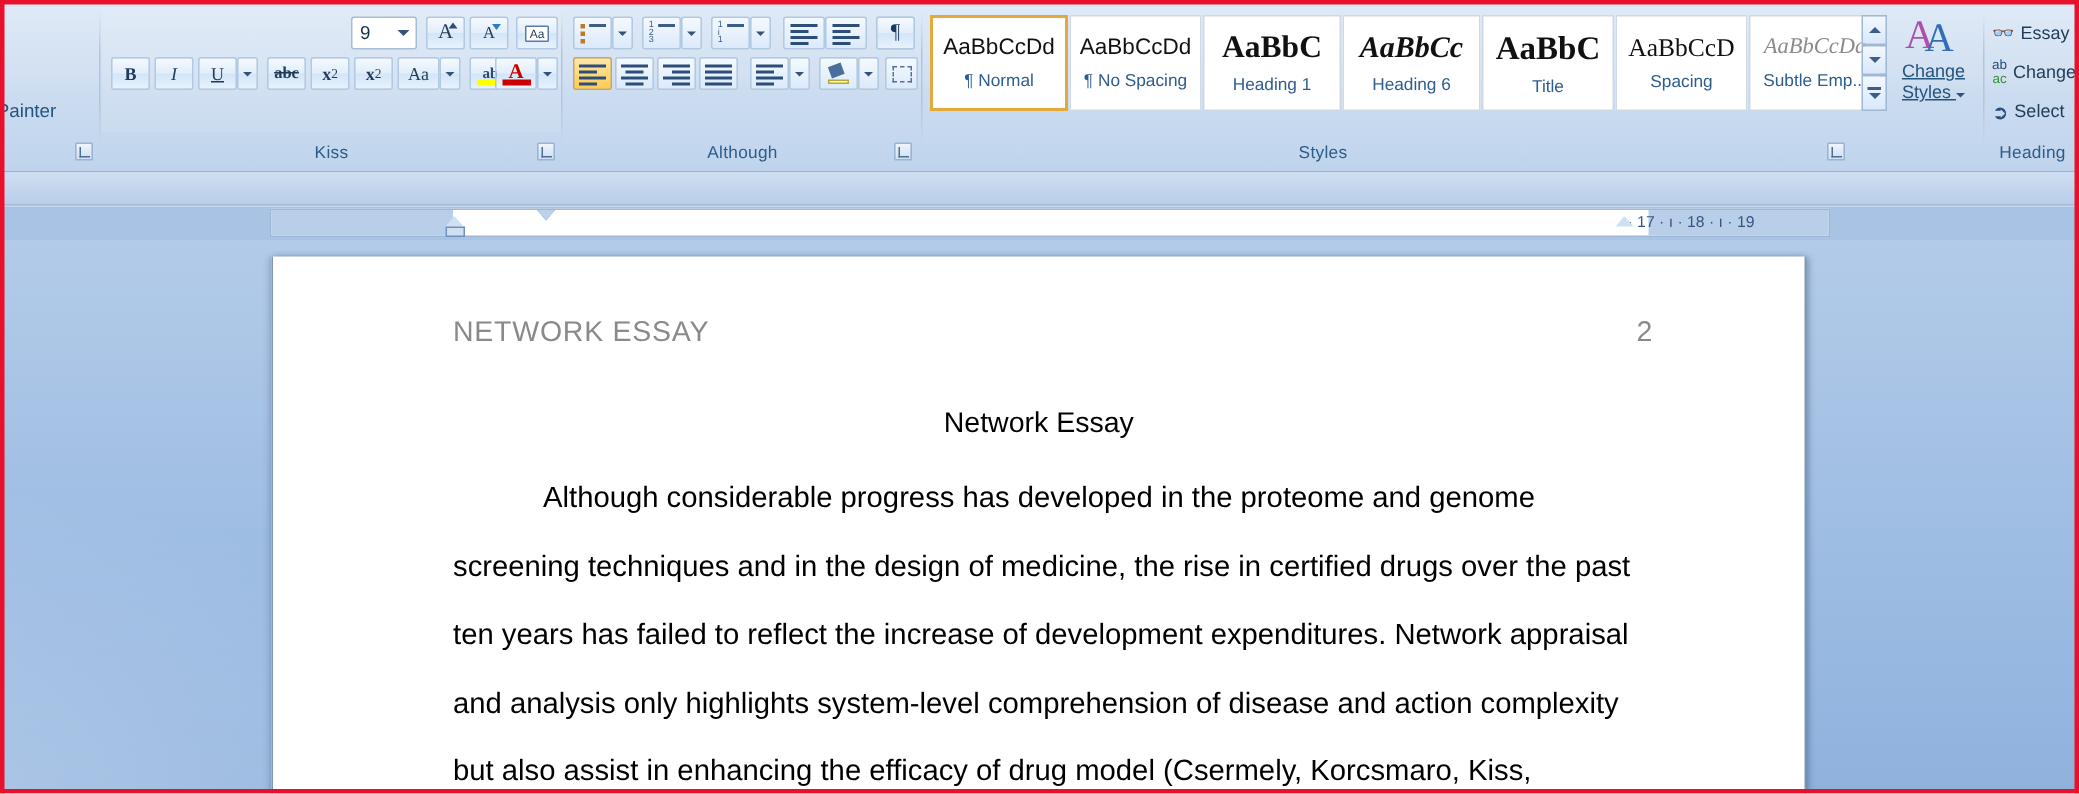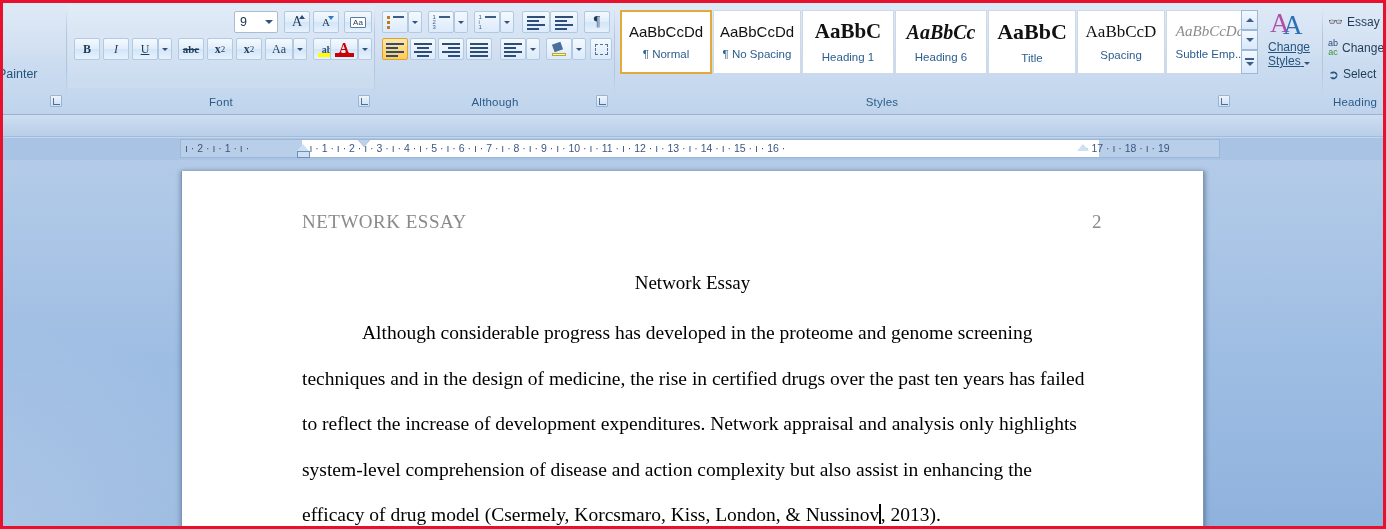--- a/index.html
+++ b/index.html
@@ -252,21 +252,21 @@
   }
 
   
   #page{
     position:absolute; left:181px; top:171px; width:1023px; height:358px;
     background:#fff;
     border-left:1px solid #7e97b4;
     border-right:1px solid #7e97b4;
     box-shadow:2px 0 4px rgba(40,60,90,.35), -2px 0 4px rgba(40,60,90,.22);
     overflow:hidden;
-    font-family:Liberation Serif, serif;
+    font-family:Liberation Sans, sans-serif;
     color:#000;
   }
   #pg-header{
     position:absolute; left:120px; top:40px; width:800px;
     display:flex; justify-content:space-between; align-items:baseline;
     font-size:19px; color:#8a8a8a; letter-spacing:.5px;
   }
   #pg-title{
     position:absolute; left:0; right:0; top:101px;
     text-align:center; font-size:19px; color:#000;
@@ -354,21 +354,21 @@
         <div class="btn fbtn" id="b-high">
           <span style="font-size:10px;font-weight:bold;color:#2a4a72;">ab</span>
           <span style="position:absolute;left:4px;bottom:2px;width:18px;height:4px;background:#ffff00;"></span>
         </div>
         <div class="btn fbtn" id="b-high-a">
           <span class="arrow-s"></span>
           </div>
 
         <div class="btn fbtn" style="left:293px;width:0;border:none;background:none;"></div>
       </div>
-      <div class="glabel">Font</div>
+      <div class="glabel">Kiss</div>
       <div class="gdlg" style="right:4px;"></div>
     </div>
 
     <div class="btn" style="left:330px;top:35px;width:28px;height:22px;z-index:5;">
       <span style="font-family:'Liberation Serif',serif;font-size:14px;font-weight:bold;color:#c00;">A</span>
       <span style="position:absolute;left:4px;bottom:2px;width:19px;height:4px;background:#cc0000;"></span>
     </div>
     <div class="btn" style="left:358px;top:35px;width:14px;height:22px;z-index:5;">
       <span class="arrow-s"></span>
     </div>
@@ -596,22 +596,20 @@
   </div>
 
   <div id="belowribbon">
     <div id="ribbon-edge"></div>
 
     <div id="ruler-band">
       <div id="ruler">
         <div class="shade" style="left:0;width:121px;"></div>
         <div class="shade" style="right:0;width:120px;"></div>
 
-        <div class="ticks" style="left:4px;">ı · 2 · ı · 1 · ı ·</div>
-        <div class="ticks" style="left:122px;">· ı · 1 · ı · 2 · ı · 3 · ı · 4 · ı · 5 · ı · 6 · ı · 7 · ı · 8 · ı · 9 · ı · 10 · ı · 11 · ı · 12 · ı · 13 · ı · 14 · ı · 15 · ı · 16 ·</div>
         <div class="ticks" style="left:904px;">· 17 · ı · 18 · ı · 19</div>
 
         <div class="indent-tri-dn" style="left:177px;top:0px;"></div>
         <div class="indent-tri-up" style="left:116px;top:4px;"></div>
         <div class="indent-box" style="left:116px;top:11px;"></div>
         <div class="indent-tri-up" style="left:896px;top:4px;"></div>
       </div>
     </div>
 
     <div id="backdrop">

